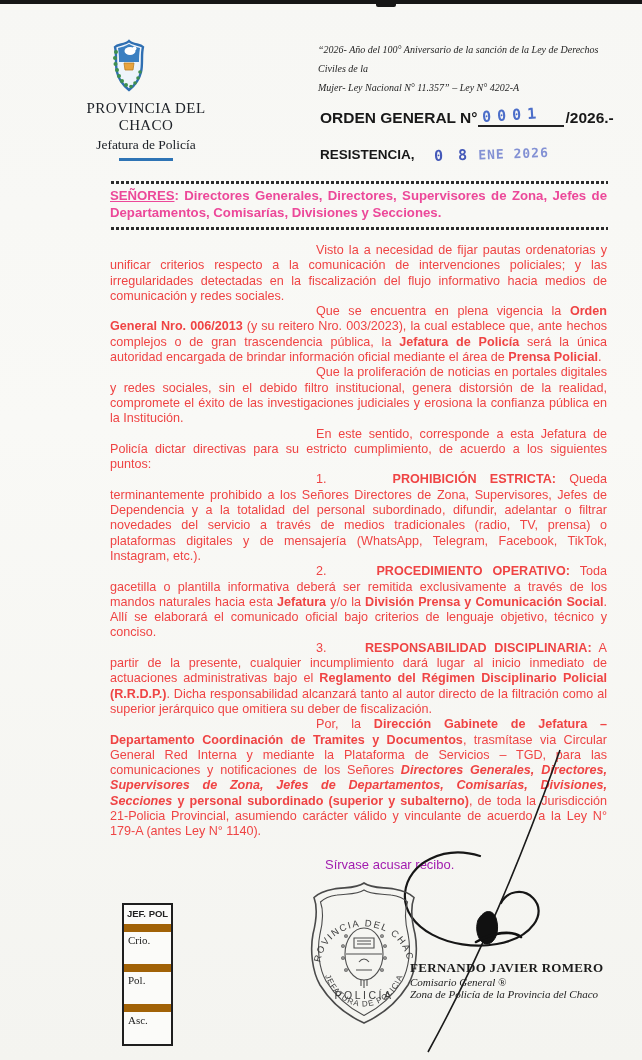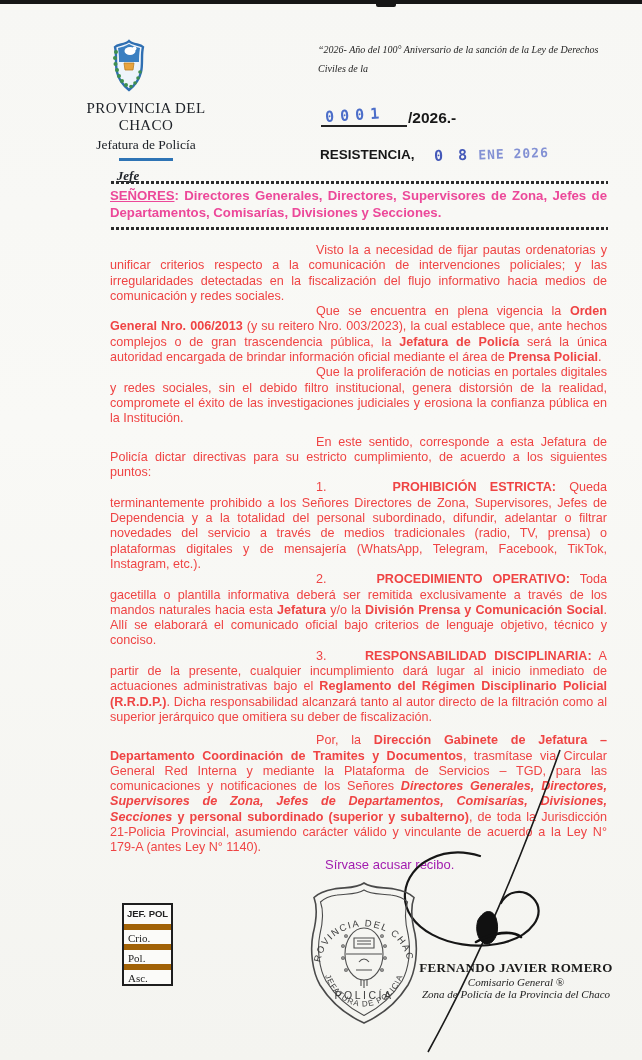--- a/index.html
+++ b/index.html
@@ -38,46 +38,47 @@
   
   .dash{left:111px;width:497px;height:3px;
         background:repeating-linear-gradient(90deg,#2b2b2b 0 3px,transparent 3px 5px);}
   .dash1{top:181px;} .dash2{top:227px;}
   
   .addressee{left:110px;top:187px;width:497px;font-size:13.2px;line-height:17px;
              font-weight:bold;text-align:justify;color:#ec4899;}
   .body-flow{left:110px;top:243px;width:497px;font-size:12.6px;line-height:15.3px;
              text-align:justify;color:#ef4444;}
   .para{text-indent:206px;}
-  .para.gap{margin-top:8px;}
+  .para.gap{}
   .b{font-weight:bold;} .i{font-style:italic;} .u{text-decoration:underline;}
   .acknowledge{left:325px;top:857px;font-size:13px;color:#a21caf;white-space:nowrap;}
   
   .routing{left:122px;top:903px;width:47px;border:2px solid #1e1e1e;background:#fbfbf9;}
-  .rcell{border-top:6px solid #a16207;height:20px;
+  .rcell{border-top:8px solid #a16207;height:40px;
          font-family:"Liberation Serif",serif;font-size:11px;color:#222;
          padding:2px 0 0 4px;box-sizing:border-box;}
   .rcell.rhead{border-top:none;height:19px;font-family:"Liberation Sans",sans-serif;
                font-size:9.5px;font-weight:bold;padding-left:3px;padding-top:3px;}
   
-  .name-block{left:410px;top:960px;width:212px;text-align:center;
+  .name-block{left:410px;top:960px;width:212px;text-align:left;
               font-family:"Liberation Serif",serif;color:#1b1b1b;}
   .sig-name{font-size:13px;font-weight:bold;letter-spacing:.3px;}
   .sig-rank{font-size:11px;font-style:italic;margin-top:0;}
   .sig-title{font-size:11px;font-style:italic;}
   svg{display:block;}
 </style>
 </head>
 <body>
 
 <div class="abs topbar"></div>
 <div class="abs topblob"></div>
 
 <div class="abs motto">
   <div>“2026- Año del 100° Aniversario de la sanción de la Ley de Derechos Civiles de la</div>
+  <div>Mujer-  Ley Nacional N° 11.357” – Ley N° 4202-A</div>
 </div>
 
 <svg class="abs" style="left:111px;top:39px;" width="36" height="54" viewBox="0 0 36 54">
   <path d="M18 2 C14 6 7 5 4 8 C6 16 4 24 6 33 C8 42 13 47 18 51 C23 47 28 42 30 33 C32 24 30 16 32 8 C29 5 22 6 18 2 Z" fill="#eef4fa" stroke="#2f6fb2" stroke-width="2.4"></path>
   <path d="M7 9 C11 8 15 7 18 5 C21 7 25 8 29 9 C28 15 28 19 28 23 L8 23 C8 19 8 15 7 9 Z" fill="#3a7fc1"></path>
   <ellipse cx="19" cy="12" rx="5.5" ry="4" fill="#ffffff"></ellipse>
   <circle cx="23.5" cy="9.5" r="2" fill="#ffffff"></circle>
   <path d="M13 24 L23 24 L22 31 L14 31 Z" fill="#e8a33d" stroke="#b97e22" stroke-width="0.8"></path>
   <g fill="#3f8f4f">
     <circle cx="5" cy="13" r="2"></circle>
@@ -91,24 +92,24 @@
       <circle cx="27" cy="39" r="1.8"></circle>
     <circle cx="24" cy="44" r="1.8"></circle>
       <circle cx="20" cy="47.5" r="1.8"></circle>
   </g>
 </svg>
 
 <div class="abs org-block">
   <div class="org-name">PROVINCIA DEL CHACO</div>
   <div class="org-sub">Jefatura de Policía</div>
   <div class="org-rule"></div>
-  <div class="org-role">Jefe</div>
 </div>
 
 <div class="abs order-line">
+  <span>ORDEN GENERAL N°</span>
   <span class="num-slot">
     <span class="stamp-num">0001</span>
   </span>
   <span>/2026.-</span>
 </div>
 
 <div class="abs city-line">
   <span>RESISTENCIA,</span>
   <span class="stamp-date">
     <span class="stamp-dd">0 8</span>

